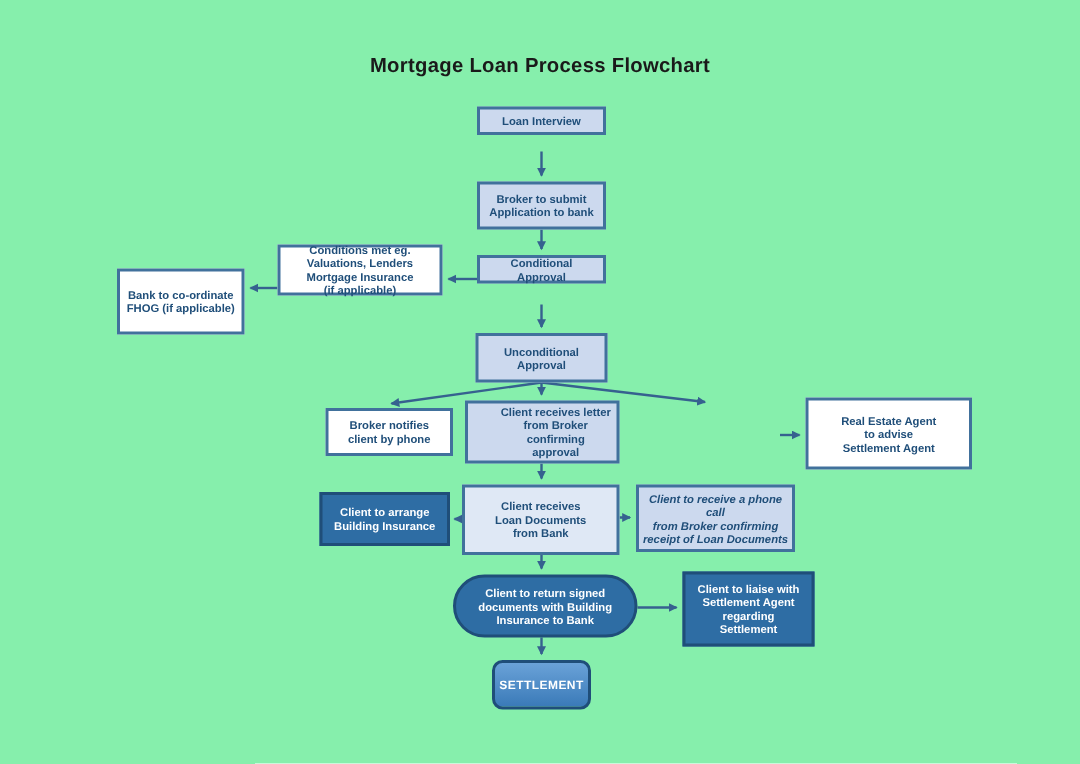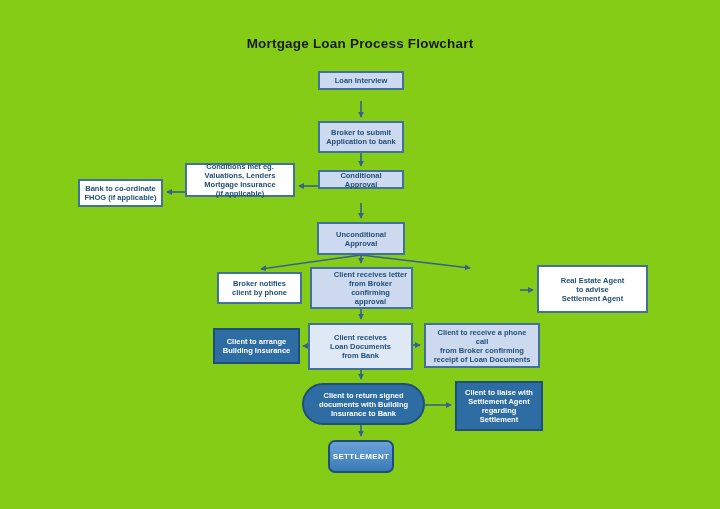--- a/index.html
+++ b/index.html
@@ -1,20 +1,20 @@
 <!DOCTYPE html>
 <html style="--fill-light: #ccd9ee; --fill-pale: #dfe8f5; --fill-white: #ffffff; --fill-dark: #2e6da4; --border-blue: #41719c; --border-dark: #1f4e79; --text-dark: #1f4e79; --text-light: #ffffff; --arrow: #36618f; --settlement-top: #6aa2d8; --settlement-bottom: #3a7ab8; --title-color: #1a1a1a;"><head>
 <meta charset="utf-8">
 <style>
   html, body { margin: 0; padding: 0; background: #ffffff; }
   .canvas {
     position: relative;
     width: 720px;
     height: 509px;
-    background: #84cc16;
+    background: #86efac;
     overflow: hidden;
     font-family: "Liberation Sans", "DejaVu Sans", sans-serif;
   }
   .chart-title {
     position: absolute;
     top: 36px;
     left: 0;
     width: 720px;
     text-align: center;
     font-size: 13.5px;
@@ -111,21 +111,21 @@
 Application to bank</div>
 
   <div class="node node-light" style="left:318px; top:170px; width:86px; height:19px;">Conditional
 Approval</div>
 
   <div class="node node-white" style="left:185px; top:163px; width:110px; height:34px;">Conditions met eg.
 Valuations, Lenders
 Mortgage Insurance
 (if applicable)</div>
 
-  <div class="node node-white" style="left:78px; top:179px; width:85px; height:28px;">Bank to co-ordinate
+  <div class="node node-white" style="left:78px; top:179px; width:85px; height:44px;">Bank to co-ordinate
 FHOG (if applicable)</div>
 
   <div class="node node-light" style="left:317px; top:222px; width:88px; height:33px;">Unconditional
 Approval</div>
 
   <div class="node node-white" style="left:217px; top:272px; width:85px; height:32px;">Broker notifies
 client by phone</div>
 
   <div class="node node-light" style="left:310px; top:267px; width:103px; height:42px;padding-left:20px;">Client receives letter
 from Broker confirming
@@ -136,21 +136,21 @@
 to advise
 Settlement Agent</div>
 
   <div class="node node-dark" style="left:213px; top:328px; width:87px; height:36px;">Client to arrange
 Building Insurance</div>
 
   <div class="node node-pale" style="left:308px; top:323px; width:105px; height:47px;">Client receives
 Loan Documents
 from Bank</div>
 
-  <div class="node node-light" style="left:424px; top:323px; width:116px; height:45px;">Client to receive a phone
+  <div class="node node-light" style="left:424px; top:323px; width:106px; height:45px;font-style:italic;">Client to receive a phone
 call
 from Broker confirming
 receipt of Loan Documents</div>
 
   <div class="node node-dark node-stadium" style="left:302px; top:383px; width:123px; height:42px;">Client to return signed
 documents with Building
 Insurance to Bank</div>
 
   <div class="node node-dark" style="left:455px; top:381px; width:88px; height:50px;">Client to liaise with
 Settlement Agent

